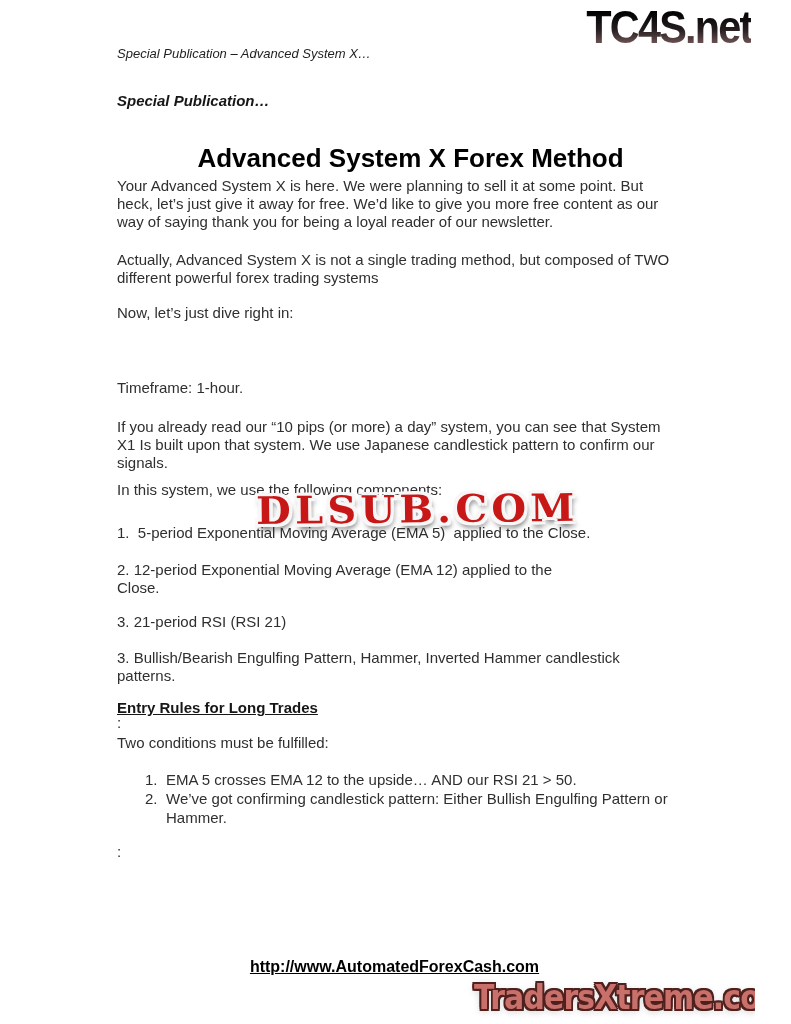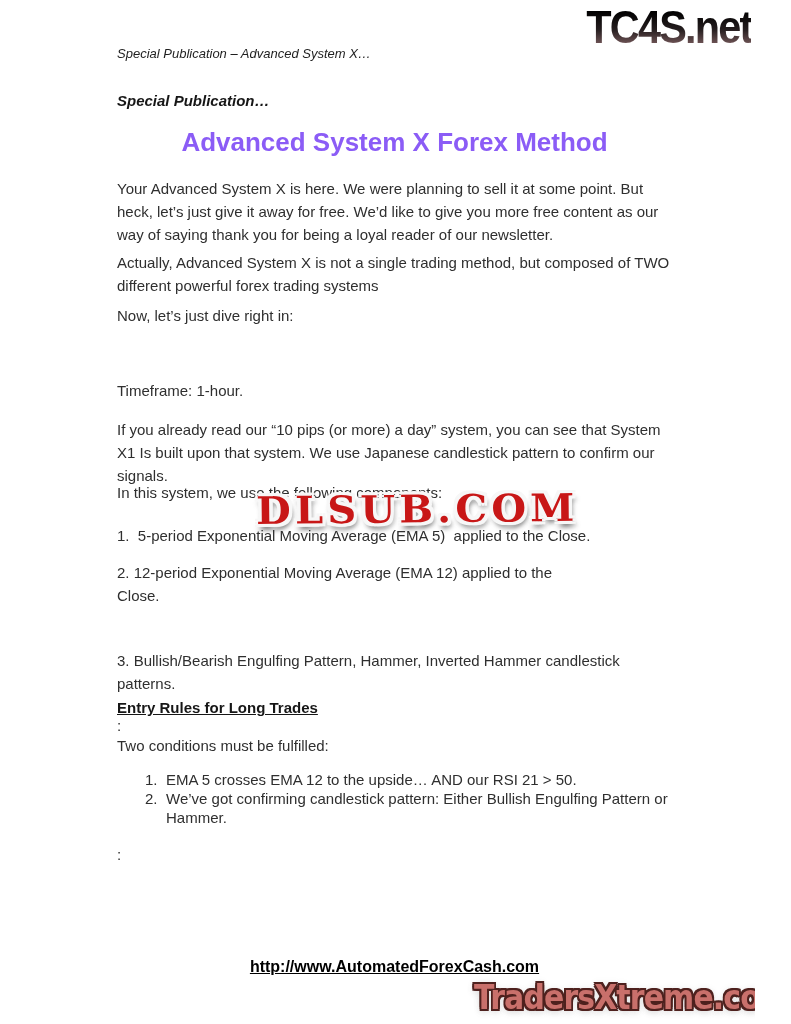--- a/index.html
+++ b/index.html
@@ -1,25 +1,25 @@
 <!DOCTYPE html>
 <html><head>
 <meta charset="utf-8">
 <style>
   html,body{margin:0;padding:0;background:#ffffff;}
   .page{
     position:relative;width:755px;height:1024px;background:#ffffff;
     overflow:hidden;font-family:"Liberation Sans",sans-serif;color:#2f2f2f;
   }
   .abs{position:absolute;left:117px;width:555px;}
-  .body-text{font-size:15px;line-height:23px;white-space:pre-wrap;margin:0;}
+  .body-text{font-size:15px;line-height:18px;white-space:pre-wrap;margin:0;}
   .running-header{top:46px;font-size:13px;font-style:italic;color:#1f1f1f;}
   .kicker{top:92px;font-size:15px;font-weight:bold;font-style:italic;color:#161616;}
-  .doc-title{top:126px;margin:0;font-size:26px;line-height:32px;font-weight:bold;
-    color:#8b5cf6;text-align:center;}
+  .doc-title{top:126px;margin:16px;font-size:26px;line-height:32px;font-weight:bold;
+    color:#000000;text-align:center;}
   .section-heading{top:342px;margin:0;font-size:18px;line-height:22px;font-weight:bold;color:#1b3a6b;}
   .entry-heading{top:698px;margin:0;font-size:15px;line-height:19px;font-weight:bold;
     color:#161616;text-decoration:underline;}
   .p1{top:177px;} .p2{top:251px;} .p3{top:304px;}
   .timeframe{top:379px;} .bodyp1{top:418px;} .comp-intro{top:481px;}
   .c1{top:524px;} .c2{top:561px;} .c3{top:613px;} .c4{top:649px;}
   .colon1{top:714px;} .two-cond{top:734px;} .colon2{top:843px;}
 
   .tc4s-logo{
     position:absolute;top:4px;right:4px;
@@ -87,20 +87,21 @@
 
   <p class="abs body-text timeframe">Timeframe: 1-hour.</p>
   <p class="abs body-text bodyp1">If you already read our “10 pips (or more) a day” system, you can see that System X1 Is built upon that system. We use Japanese candlestick pattern to confirm our signals.</p>
   <p class="abs body-text comp-intro">In this system, we use the following components:</p>
 
   <div class="watermark">DLSUB.COM</div>
 
   <p class="abs body-text c1">1.  5-period Exponential Moving Average (EMA 5)  applied to the Close.</p>
   <p class="abs body-text c2">2. 12-period Exponential Moving Average (EMA 12) applied to the
 Close.</p>
+  <p class="abs body-text c3">3. 21-period RSI (RSI 21)</p>
   <p class="abs body-text c4">3. Bullish/Bearish Engulfing Pattern, Hammer, Inverted Hammer candlestick patterns.</p>
 
   <h3 class="abs entry-heading">Entry Rules for Long Trades</h3>
   <p class="abs body-text colon1">:</p>
   <p class="abs body-text two-cond">Two conditions must be fulfilled:</p>
 
   <div class="abs conditions">
     <div class="cond-row">
       <span class="cond-num">1.</span>
       <span class="cond-text">EMA 5 crosses EMA 12 to the upside… AND our RSI 21 &gt; 50.</span>

